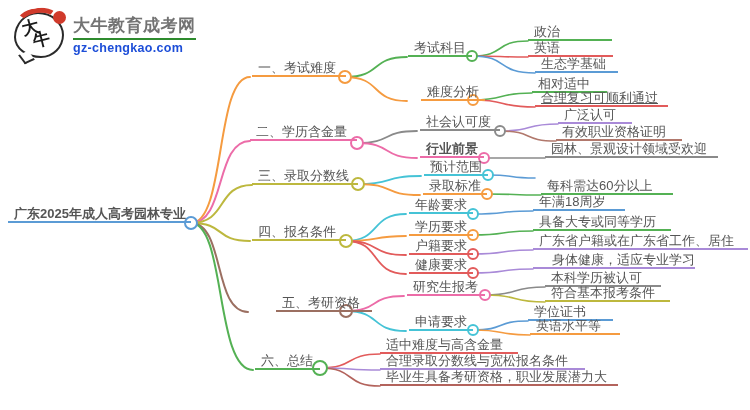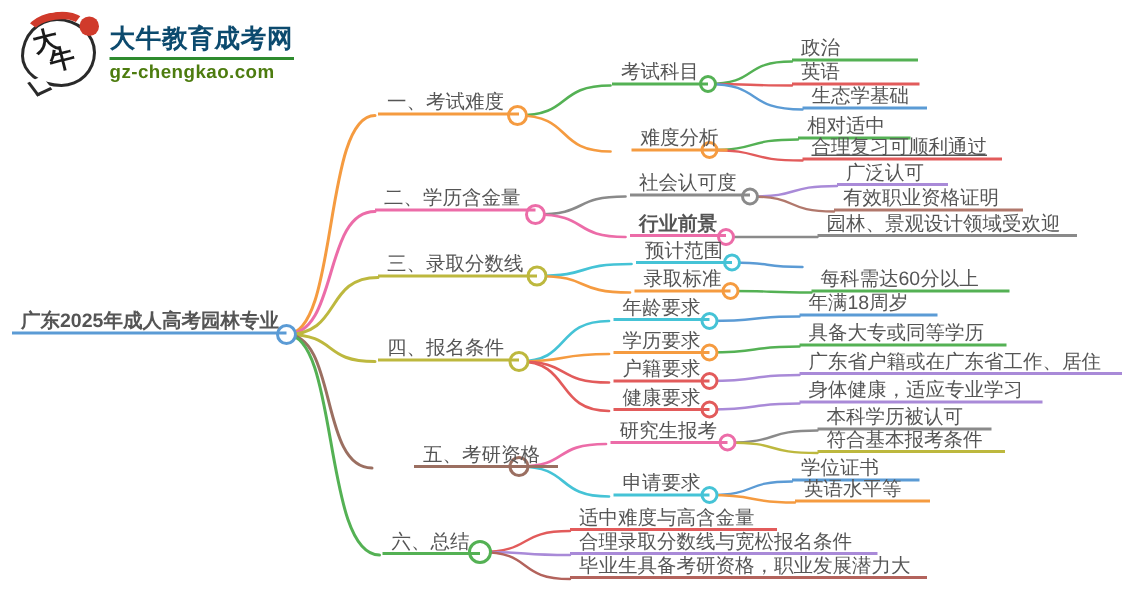--- a/index.html
+++ b/index.html
@@ -35,22 +35,22 @@
 
   <div class="logo">
     <div class="bubble">
       <div class="bubble-arc" style="border-top-color: rgb(208, 58, 43);"></div>
       <div class="seal" style="background-color: rgb(208, 58, 43);"></div>
       <span class="bchar b1">大</span>
       <span class="bchar b2">牛</span>
       <div class="bubble-tail"></div>
     </div>
     <div class="logo-text">
-      <div class="site-name" style="color: #0c4a6e;">大牛教育成考网</div>
-      <div class="site-url" style="color: #4d7c0f; border-top-color: rgb(46, 139, 46);">gz-chengkao.com</div>
+      <div class="site-name" style="color: #737373;">大牛教育成考网</div>
+      <div class="site-url" style="color: #1d4ed8; border-top-color: rgb(46, 139, 46);">gz-chengkao.com</div>
     </div>
   </div>
 
   <svg class="links" width="750" height="410">
     <g fill="none" stroke-width="2" stroke-linecap="round">
       <path d="M191 223 C226 223 215 77 250 77" stroke="#f59b40"></path>
       <path d="M191 223 C226 223 215 141 250 141" stroke="#ec6ca8"></path>
       <path d="M191 223 C228 223 216 185 252 185" stroke="#bdb83e"></path>
       <path d="M191 223 C226 223 214 241 250 241" stroke="#bdb83e"></path>
       <path d="M191 223 C225 223 213 312 248 312" stroke="#9b6f61"></path>
@@ -143,21 +143,21 @@
   <div class="node" style="left: 535px; top: 56px; width: 83px; border-bottom-color: rgb(91, 155, 213);">生态学基础</div>
   <div class="node" style="left: 532px; top: 76px; width: 75px; border-bottom-color: rgb(84, 177, 84);">相对适中</div>
   <div class="node" style="left: 535px; top: 90px; width: 133px; border-bottom-color: rgb(226, 91, 91); text-decoration: underline;">合理复习可顺利通过</div>
   <div class="node" style="left: 558px; top: 107px; width: 74px; border-bottom-color: rgb(169, 138, 216);">广泛认可</div>
   <div class="node" style="left: 556px; top: 124px; width: 126px; border-bottom-color: rgb(177, 120, 108);">有效职业资格证明</div>
   <div class="node" style="left: 545px; top: 141px; width: 173px; border-bottom-color: rgb(138, 138, 138);">园林、景观设计领域受欢迎</div>
   <div class="node" style="left: 541px; top: 178px; width: 132px; border-bottom-color: rgb(84, 177, 84);">每科需达60分以上</div>
   <div class="node" style="left: 533px; top: 194px; width: 92px; border-bottom-color: rgb(91, 155, 213);">年满18周岁</div>
   <div class="node" style="left: 533px; top: 214px; width: 138px; border-bottom-color: rgb(84, 177, 84);">具备大专或同等学历</div>
   <div class="node" style="left: 533px; top: 233px; width: 215px; border-bottom-color: rgb(169, 138, 216);">广东省户籍或在广东省工作、居住</div>
-  <div class="node" style="left: 533px; top: 252px; width: 162px; border-bottom-color: rgb(169, 138, 216);">身体健康，适应专业学习</div>
+  <div class="node" style="left: 533px; top: 252px; width: 162px; border-bottom-color: rgb(169, 138, 216); text-align: right;">身体健康，适应专业学习</div>
   <div class="node" style="left: 545px; top: 270px; width: 116px; border-bottom-color: rgb(138, 138, 138);">本科学历被认可</div>
   <div class="node" style="left: 545px; top: 285px; width: 125px; border-bottom-color: rgb(189, 184, 62);">符合基本报考条件</div>
   <div class="node" style="left: 528px; top: 304px; width: 85px; border-bottom-color: rgb(91, 155, 213);">学位证书</div>
   <div class="node" style="left: 530px; top: 318px; width: 90px; border-bottom-color: rgb(245, 155, 64);">英语水平等</div>
   <div class="node" style="left: 380px; top: 337px; width: 138px; border-bottom-color: rgb(226, 91, 91);">适中难度与高含金量</div>
   <div class="node" style="left: 380px; top: 353px; width: 205px; border-bottom-color: rgb(169, 138, 216);">合理录取分数线与宽松报名条件</div>
   <div class="node" style="left: 380px; top: 369px; width: 238px; border-bottom-color: rgb(179, 99, 92);">毕业生具备考研资格，职业发展潜力大</div>
 
 </div>
 

